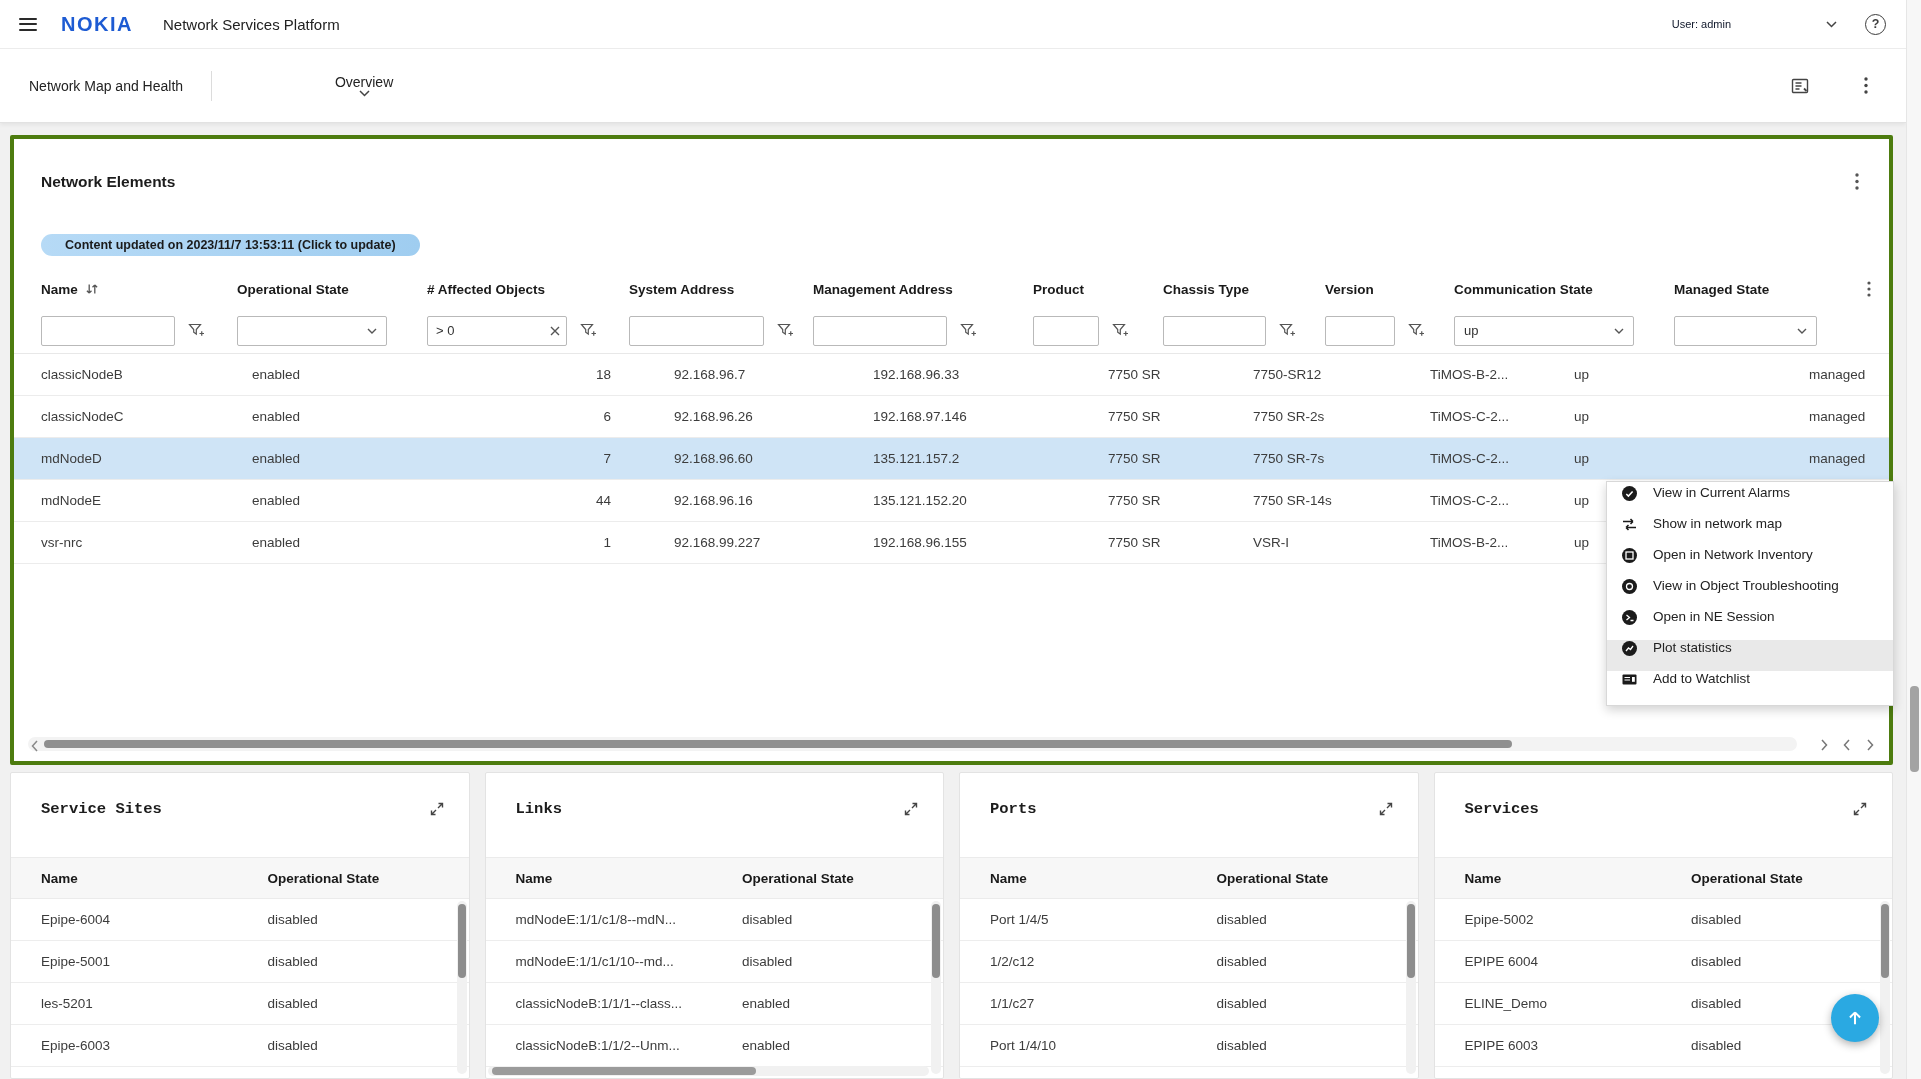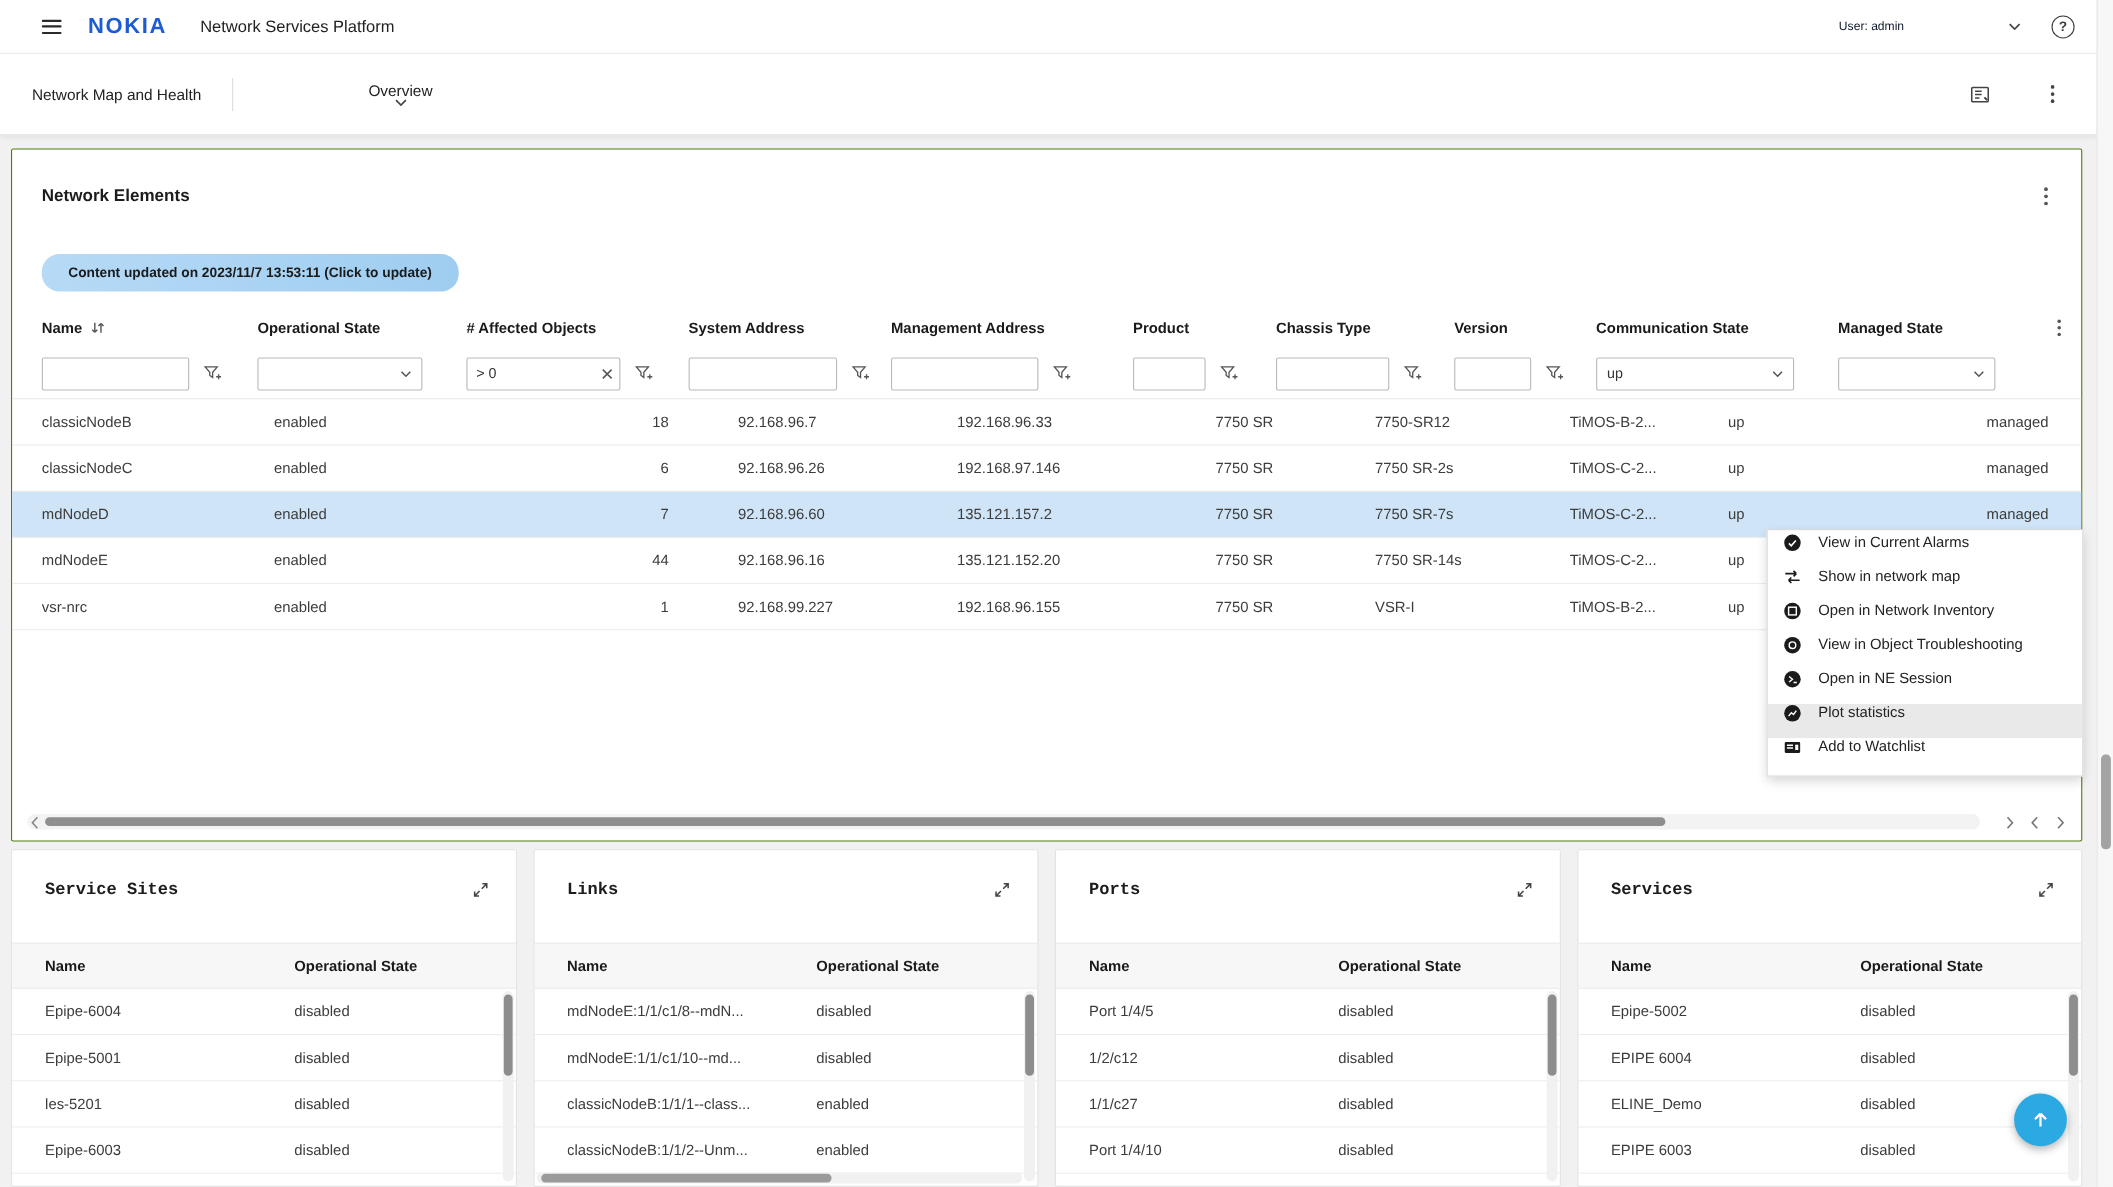--- a/index.html
+++ b/index.html
@@ -5,21 +5,21 @@
   * { box-sizing: border-box; }
   html, body { margin:0; padding:0; }
   body {
     width:1921px; height:1079px; overflow:hidden; position:relative;
     font-family:"Liberation Sans", sans-serif; background:#f1f1f1; color:#333;
   }
 
   
   .app-bar {
     position:absolute; top:0; left:0; right:15px; height:49px; background:#fff;
-    border-bottom:1px solid #ececec; display:flex; align-items:center; padding:0 20px 0 38px; z-index:6;
+    border-bottom:1px solid #ececec; display:flex; align-items:center; padding:0 20px 0 19px; z-index:6;
   }
   .hamburger { width:18px; height:13px; display:flex; flex-direction:column; justify-content:space-between; cursor:pointer; }
   .hamburger span { display:block; height:2px; background:#2a2a2a; border-radius:1px; }
   .brand { margin-left:24px; font-weight:bold; font-size:20px; letter-spacing:1.5px; color:#1d5bd3; }
   .app-title { margin-left:30px; font-size:15px; color:#222; }
   .app-bar-right { margin-left:auto; display:flex; align-items:center; }
   .user-label { font-size:11px; color:#0f172a; }
   .user-chevron { margin-left:95px; display:grid; place-items:center; cursor:pointer; }
   .help-circle {
     margin-left:28px; width:21px; height:21px; border:1.6px solid #3c3c3c; border-radius:50%;
@@ -36,28 +36,28 @@
   .toolbar-section { font-size:14px; color:#222; }
   .toolbar-divider { width:1px; height:30px; background:#dcdcdc; margin:0 26px 0 28px; }
   .view-select { width:252px; display:flex; align-items:center; justify-content:space-between; cursor:pointer;flex-direction:column; }
   .view-select .label { font-size:14px; color:#222; }
   .toolbar-right { margin-left:auto; display:flex; align-items:center; gap:46px; padding-right:14px; }
   .icon-btn { display:grid; place-items:center; cursor:pointer; background:none; border:none; padding:4px; }
 
   
   .ne-panel {
     position:absolute; left:10px; right:28px; top:135px; height:630px;
-    background:#fff; border:1px solid #4d7c0f; border-radius:2px; z-index:2;
+    background:#fff; border:4px solid #4d7c0f; border-radius:2px; z-index:2;
   }
   .ne-head { display:flex; align-items:center; padding:30px 26px 0 27px; }
   .ne-title { font-size:15.5px; font-weight:bold; color:#1c1c1c; }
   .ne-head .icon-btn { margin-left:auto; }
   .ne-pill-row { padding:40px 0 0 27px; }
   .update-pill {
-    display:inline-flex; align-items:center; height:34px; padding:0 24px; border:none;
+    display:inline-flex; align-items:center; height:22px; padding:0 24px; border:none;
     border-radius:16px; background:linear-gradient(90deg,#b6daf6,#9fcdf0);
     font-family:"Liberation Sans", sans-serif; font-size:12.5px; font-weight:bold; color:#1b1b1b; cursor:pointer;
   }
 
   .ne-grid {
     display:grid; align-items:center; padding-left:27px;
     grid-template-columns:196px 190px 202px 184px 220px 130px 162px 129px 220px 185px 1fr;
   }
   .ne-header-row { margin-top:14px; height:38px; font-size:13.5px; font-weight:bold; color:#1a1a1a; }
   .hcell { display:flex; align-items:center; gap:7px; overflow:hidden; white-space:nowrap; padding-right:12px; }

